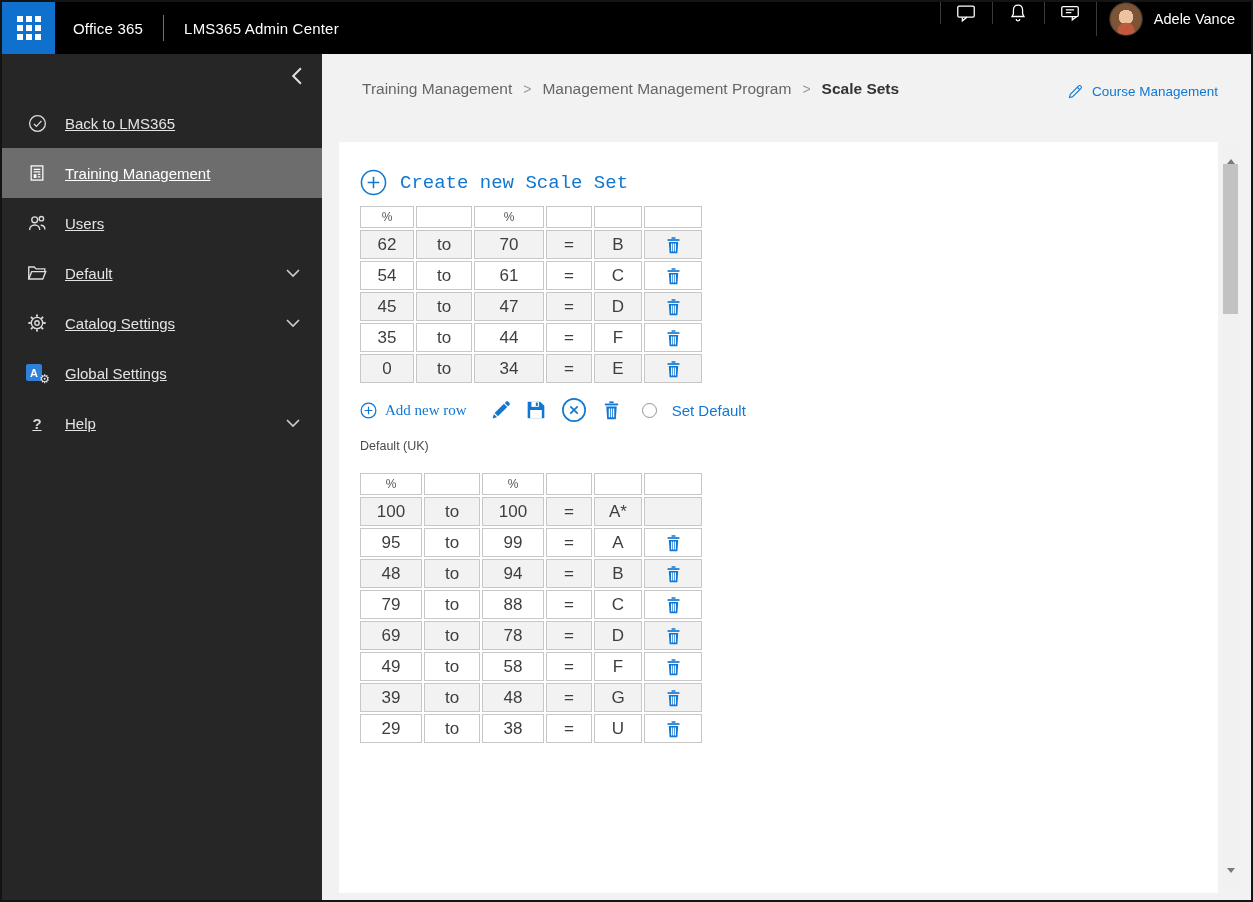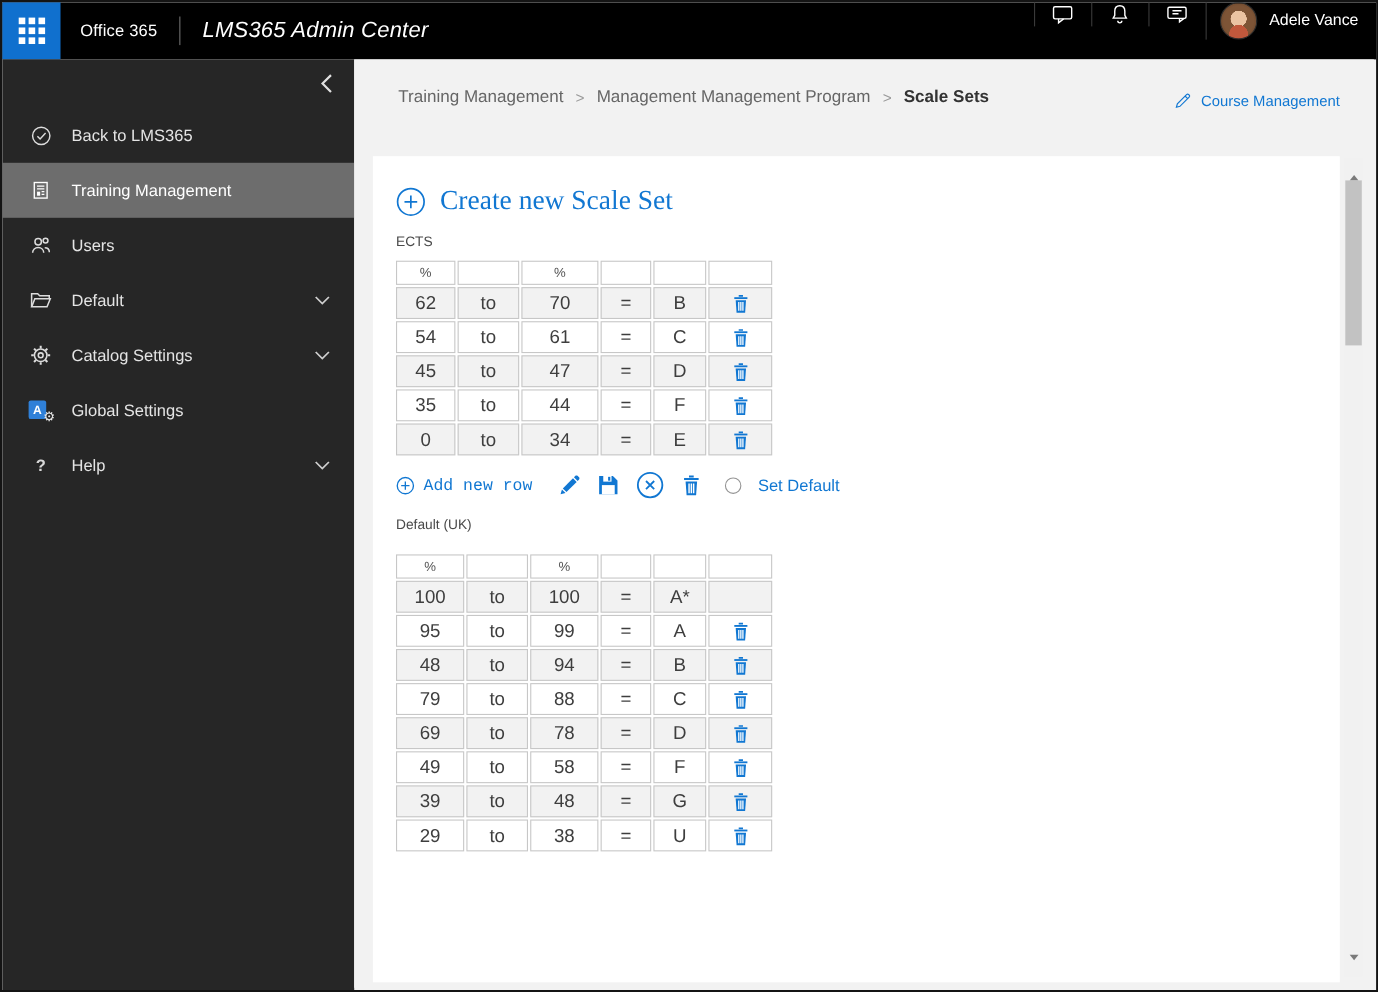--- a/index.html
+++ b/index.html
@@ -6,68 +6,68 @@
   html,body { width:1253px; height:902px; overflow:hidden; font-family:"Liberation Sans", sans-serif; background:#f2f2f2; }
   .frame { position:absolute; inset:0; width:1253px; height:902px; border:2px solid #141414; overflow:hidden; background:#f2f2f2; }
 
   
   .topbar { position:absolute; top:0; left:0; right:0; height:52px; background:#000; display:flex; align-items:center; color:#fff; }
   .waffle { width:53px; height:52px; background:#1070ce; border:none; display:flex; align-items:center; justify-content:center; cursor:pointer; flex:0 0 auto; }
   .waffle-grid { display:grid; grid-template-columns:repeat(3,6px); grid-gap:3px; }
   .waffle-grid i { width:6px; height:6px; background:#fff; display:block; }
   .tb-brand { font-size:15px; margin-left:18px; letter-spacing:.2px; }
   .tb-sep { width:1px; height:26px; background:#6f6f6f; margin:0 20px; }
-  .tb-apptitle { font-size:20px; letter-spacing:.2px;font-style:italic; }
+  .tb-apptitle { font-size:15px; letter-spacing:.2px; }
   .tb-right { margin-left:auto; display:flex; align-items:flex-start; height:52px; }
   .tb-icon { width:52px; background:none; border:none; border-left:1px solid #3a3a3a; color:#fff; display:flex; align-items:center; justify-content:center; cursor:pointer; }
   .tb-user { background:none; border:none; border-left:1px solid #3a3a3a; color:#fff; display:flex; align-items:center; gap:11px; padding:0 16px 0 12px; cursor:pointer; font-size:14.5px; }
   .avatar { width:34px; height:34px; border-radius:50%; flex:0 0 auto;
     background:
       radial-gradient(circle at 50% 88%, #c0583c 0 26%, rgba(0,0,0,0) 27%),
       radial-gradient(circle at 50% 44%, #eac3a2 0 30%, rgba(0,0,0,0) 31%),
       radial-gradient(circle at 50% 50%, #7d5436 0 60%, #57371f 100%);
     border:1px solid #2b2b2b; }
 
   
   .sidebar { position:absolute; top:52px; left:0; width:320px; bottom:0; background:#262626; color:#e4e4e4; }
   .collapse-row { height:44px; display:flex; align-items:center; justify-content:flex-end; padding-right:20px; }
   .collapse-btn { background:none; border:none; color:#e0e0e0; cursor:pointer; display:flex; }
-  .nav-item { display:flex; align-items:center; height:50px; padding:0 22px 0 24px; gap:17px; font-size:15px; cursor:pointer; }
+  .nav-item { display:flex; align-items:center; height:50px; padding:0 22px 0 24px; gap:17px; font-size:15px; cursor:pointer;text-decoration:underline; }
   .nav-item.selected { background:#6d6d6d; color:#fff; }
   .nav-item .ico { width:22px; height:22px; display:flex; align-items:center; justify-content:center; flex:0 0 auto; }
   .nav-item .chev { margin-left:auto; display:flex; }
   .help-q::before { content:"?"; font-size:15px; color:#d8d8d8; font-weight:700; }
   .gs-ico { position:relative; width:22px; height:22px; }
   .gs-a { position:absolute; left:0; top:2px; width:16px; height:17px; background:#2f80d8; border-radius:2px; color:#fff; font-size:11px; font-weight:700; display:flex; align-items:center; justify-content:center; }
   .gs-a::before { content:"A"; }
   .gs-gear { position:absolute; right:-2px; bottom:-1px; font-size:12px; color:#e8e8e8; line-height:1; }
   .gs-gear::before { content:"⚙"; }
 
   
   .content { position:absolute; top:52px; left:320px; right:2px; bottom:2px; background:#f2f2f2; overflow:hidden; }
   .crumbs { position:absolute; top:26px; left:40px; display:flex; align-items:center; gap:11px; font-size:15.5px; color:#666; white-space:nowrap; }
   .crumb { cursor:pointer; }
   .crumb-current { color:#333; font-weight:700; }
   .sep { color:#999; font-size:14px; }
   .course-link { position:absolute; top:29px; right:31px; display:flex; align-items:center; gap:8px; color:#1177d2; font-size:13.5px; background:none; border:none; cursor:pointer; }
 
   .card { position:absolute; top:88px; left:17px; width:879px; height:751px; background:#fff; overflow:hidden; }
 
-  .create-row { margin:27px 0 0 21px; display:flex; align-items:center; gap:13px; color:#1177d2; background:none; border:none; cursor:pointer; font-size:25px; font-family:Liberation Serif, serif; }
+  .create-row { margin:27px 0 0 21px; display:flex; align-items:center; gap:13px; color:#1177d2; background:none; border:none; cursor:pointer; font-size:19px; font-family:Liberation Mono, monospace; }
   .set-label { margin:16px 0 0 21px; font-size:12.5px; color:#4a4a4a; }
   table.scale { border-collapse:separate; border-spacing:2px; margin:8px 0 0 19px; background:#fff; }
   table.scale.second { margin-top:18px; }
   table.scale th { border:1px solid #c7c7c7; height:22px; font-size:12px; font-weight:400; color:#555; text-align:center; background:#fff; }
   table.scale td { border:1px solid #c7c7c7; height:29px; font-size:17px; color:#3e3e3e; text-align:center; background:#fff; }
   tbody tr:nth-child(odd) td { background:#f2f2f2; }
   .trash-btn { background:none; border:none; padding:0; color:#1177d2; cursor:pointer; display:inline-flex; vertical-align:middle; }
 
   .row-toolbar { margin:12px 0 0 21px; display:flex; align-items:center; gap:15px; color:#1177d2; }
   .tool-btn { background:none; border:none; padding:0; color:#1177d2; cursor:pointer; display:inline-flex; align-items:center; }
-  .add-btn { gap:8px; font-size:15px; font-family:Liberation Mono, monospace; }
+  .add-btn { gap:8px; font-size:15px; font-family:Liberation Serif, serif; }
   .radio { width:15px; height:15px; border:1px solid #949494; border-radius:50%; background:#fff; display:inline-block; cursor:pointer; margin-left:6px; }
   .setdef-label { font-size:15px; color:#1177d2; cursor:pointer; }
 
   
   .vscroll { position:absolute; top:90px; right:10px; width:17px; height:744px; background:#f1f1f1; }
   .scroll-btn { position:absolute; left:0; width:17px; height:15px; background:#f1f1f1; border:none; cursor:pointer; }
   .scroll-btn.up { top:0; }
   .scroll-btn.down { bottom:0; }
   .tri-up { width:0; height:0; border-left:4px solid transparent; border-right:4px solid transparent; border-bottom:5px solid #7a7a7a; margin:0 auto; }
   .tri-down { width:0; height:0; border-left:4px solid transparent; border-right:4px solid transparent; border-top:5px solid #7a7a7a; margin:0 auto; }
@@ -254,21 +254,20 @@
       <button class="create-row">
         <span>
           <svg width="27" height="27" viewBox="0 0 28 28" fill="none" stroke="#1177d2" stroke-width="1.6">
               <circle cx="14" cy="14" r="12.5"></circle>
               <path d="M14 8v12M8 14h12"></path>
             </svg>
         </span>
         <span>Create new Scale Set</span>
       </button>
 
-      <div class="set-label">ECTS</div>
 
       <table class="scale">
         <colgroup>
             <col style="width:54px">
             <col style="width:56px">
             <col style="width:70px">
             <col style="width:46px">
             <col style="width:48px">
             <col style="width:58px">
           </colgroup>

